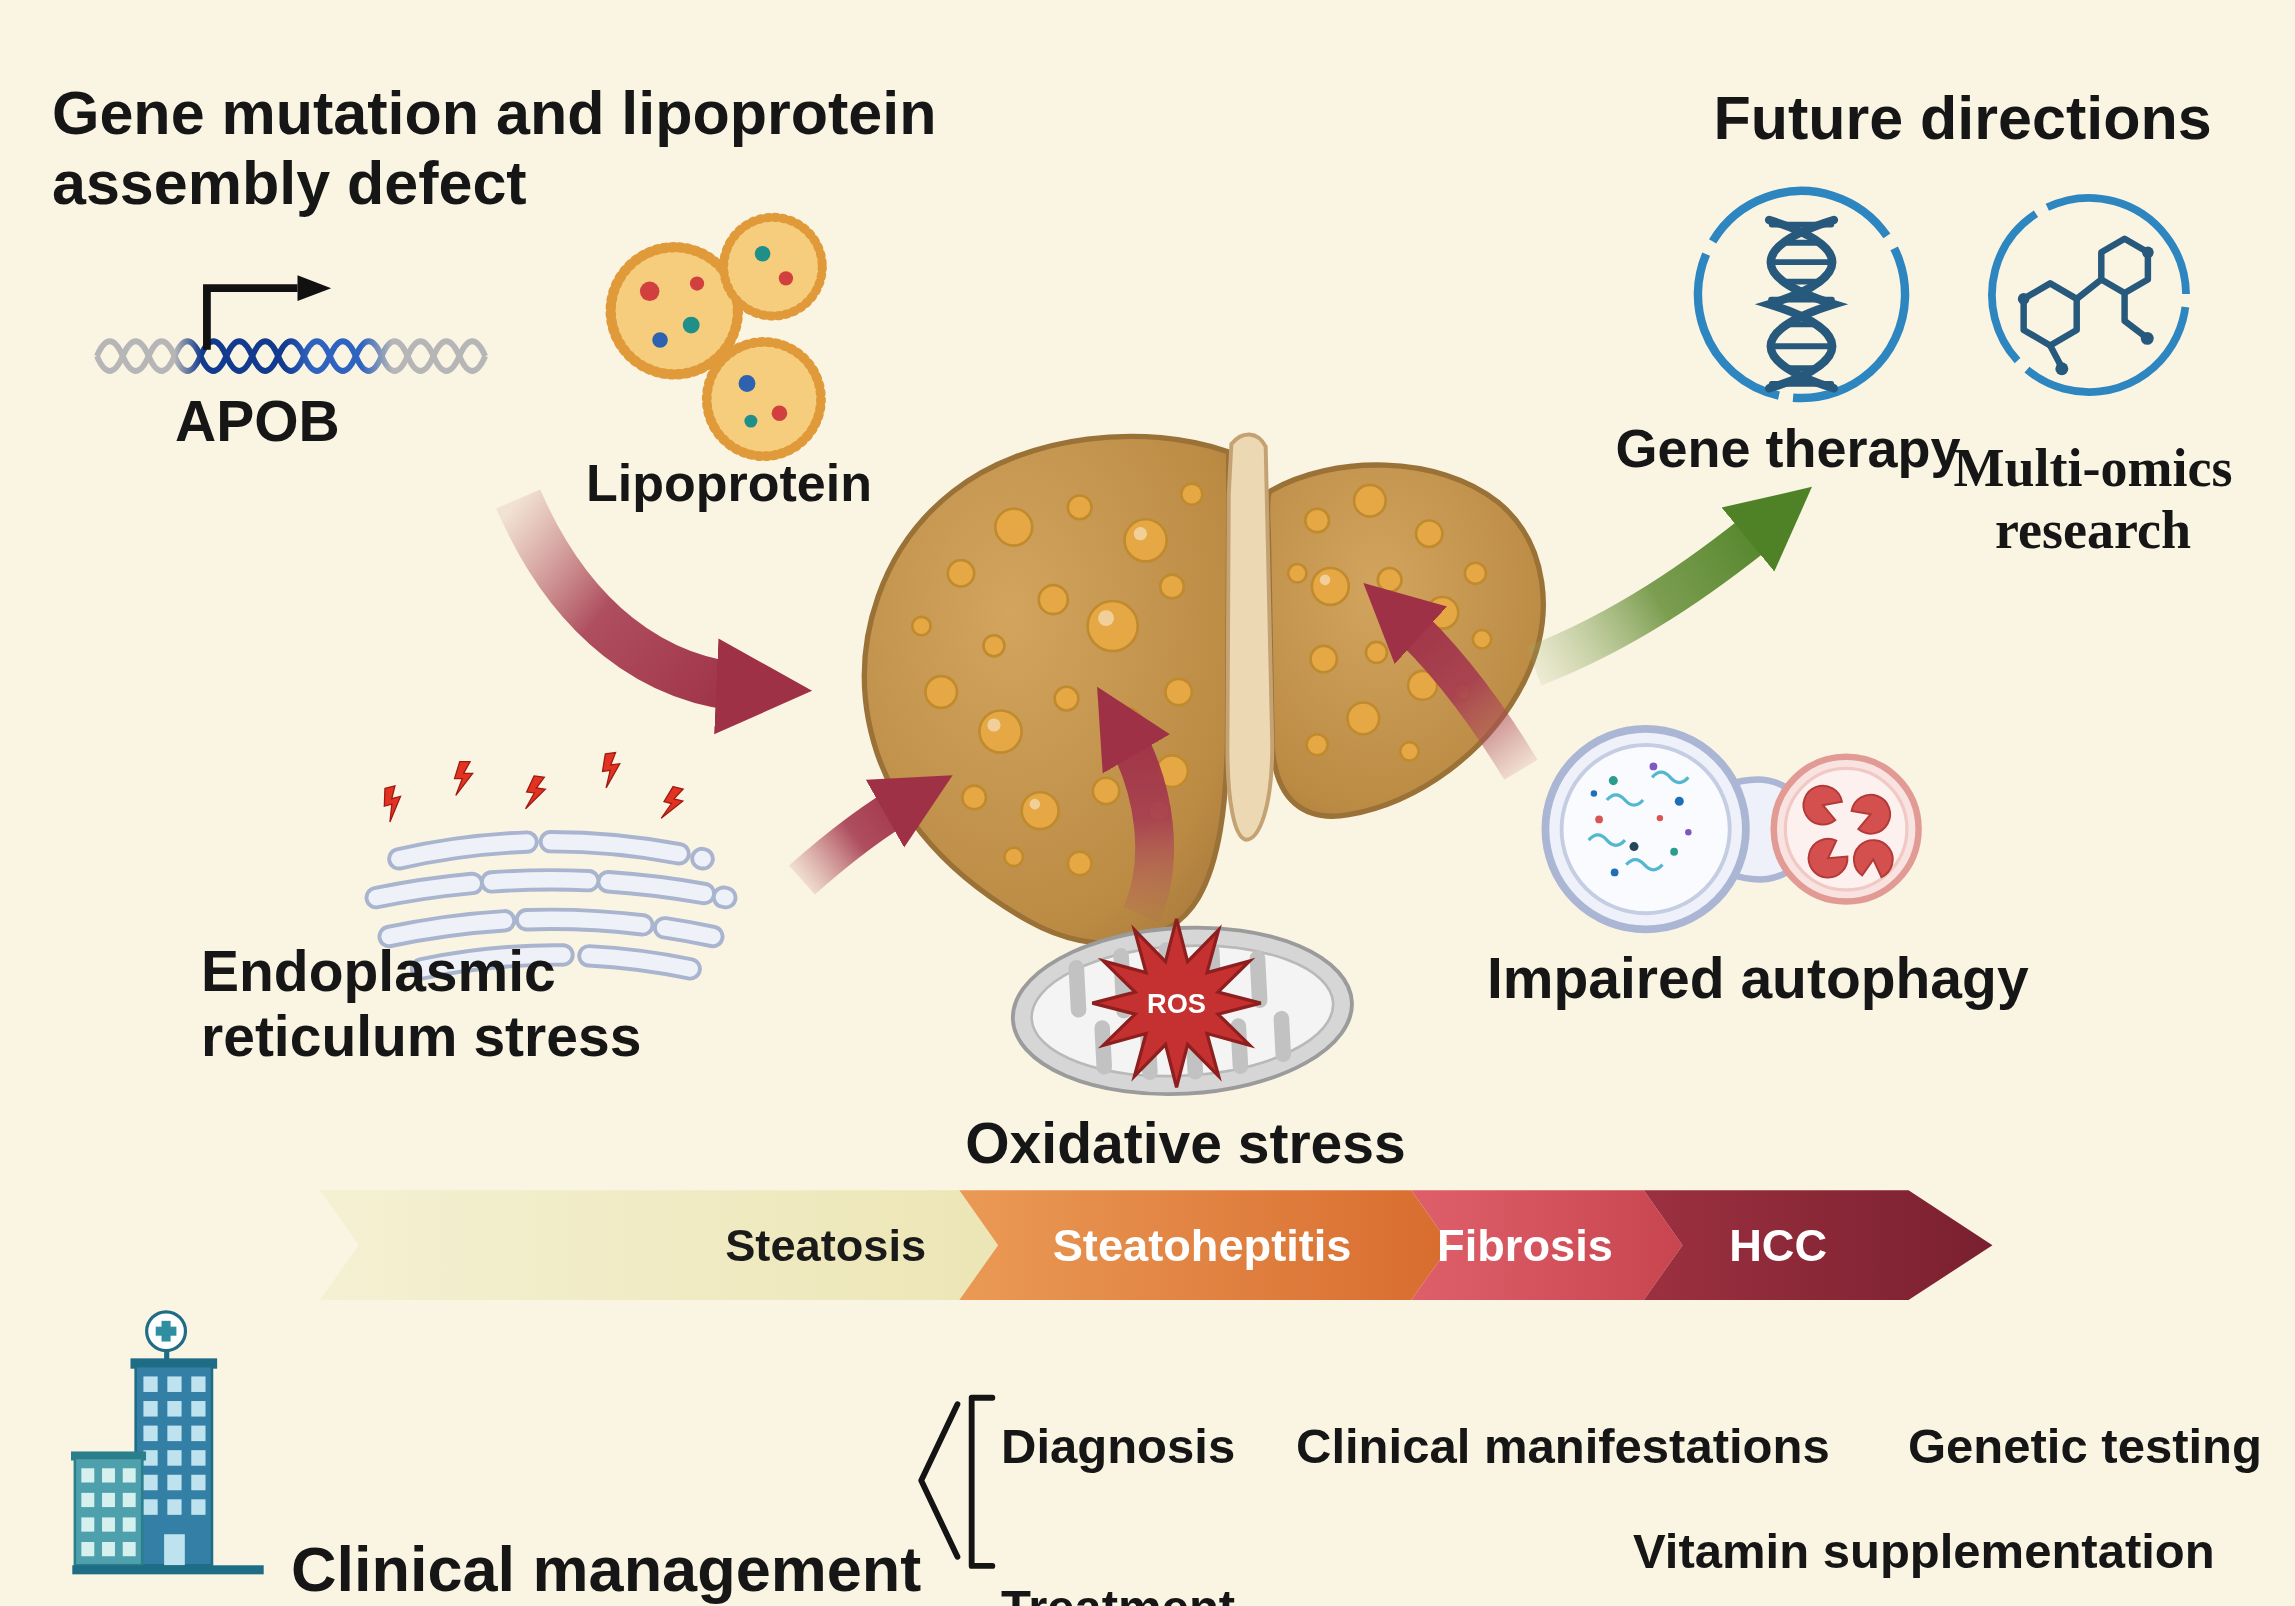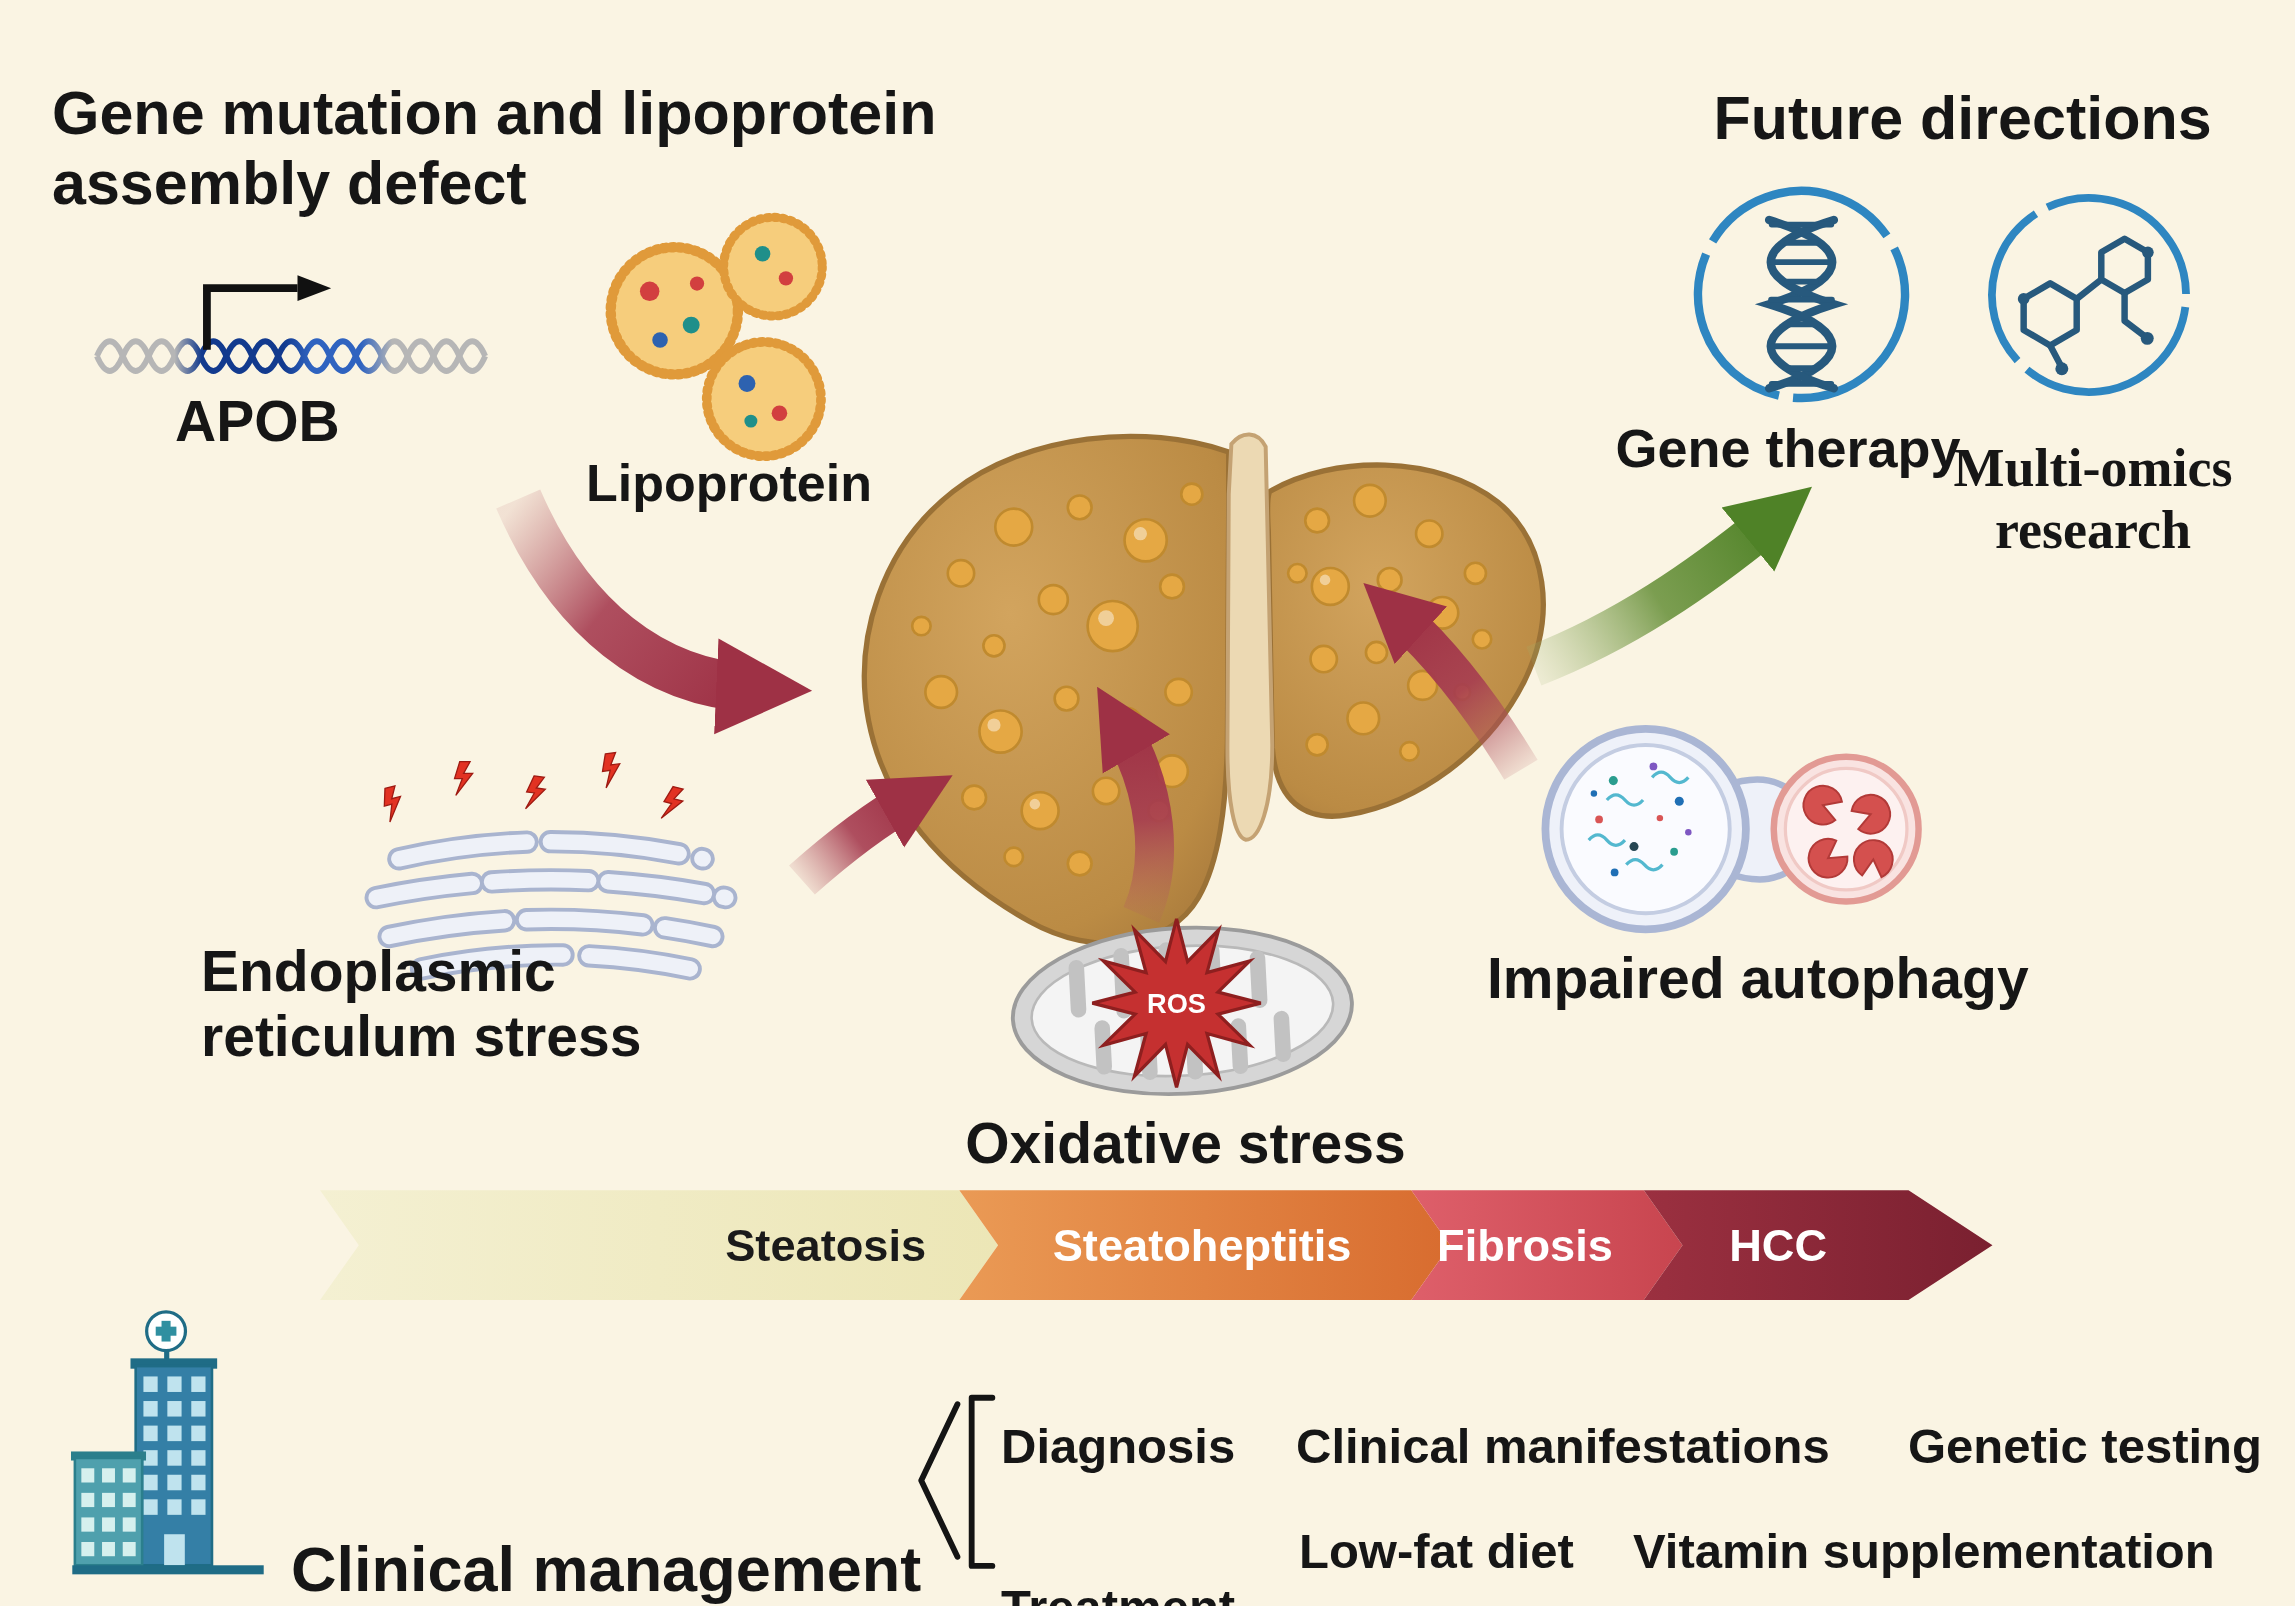--- a/index.html
+++ b/index.html
@@ -377,17 +377,16 @@
       <path d="M 78 28 L 22 146 L 78 264"></path>
       <path d="M 132 18 L 100 18 L 100 278 L 132 278"></path>
     </g>
   </svg>
 
   <div class="abs label t-row" style="left:1001px;top:1419px;">Diagnosis</div>
   <div class="abs label t-row" style="left:1296px;top:1419px;">Clinical manifestations</div>
   <div class="abs label t-row" style="left:1908px;top:1419px;">Genetic testing</div>
 
   <div class="abs label t-row" style="left:1001px;top:1572px;margin-top:8px;">Treatment</div>
-  <div class="abs label t-row" style="left:1299px;top:1524px;">Low-fat diet</div>
   <div class="abs label t-row" style="left:1633px;top:1524px;">Vitamin supplementation</div>
 
 </div>
 
 
 </body></html>

